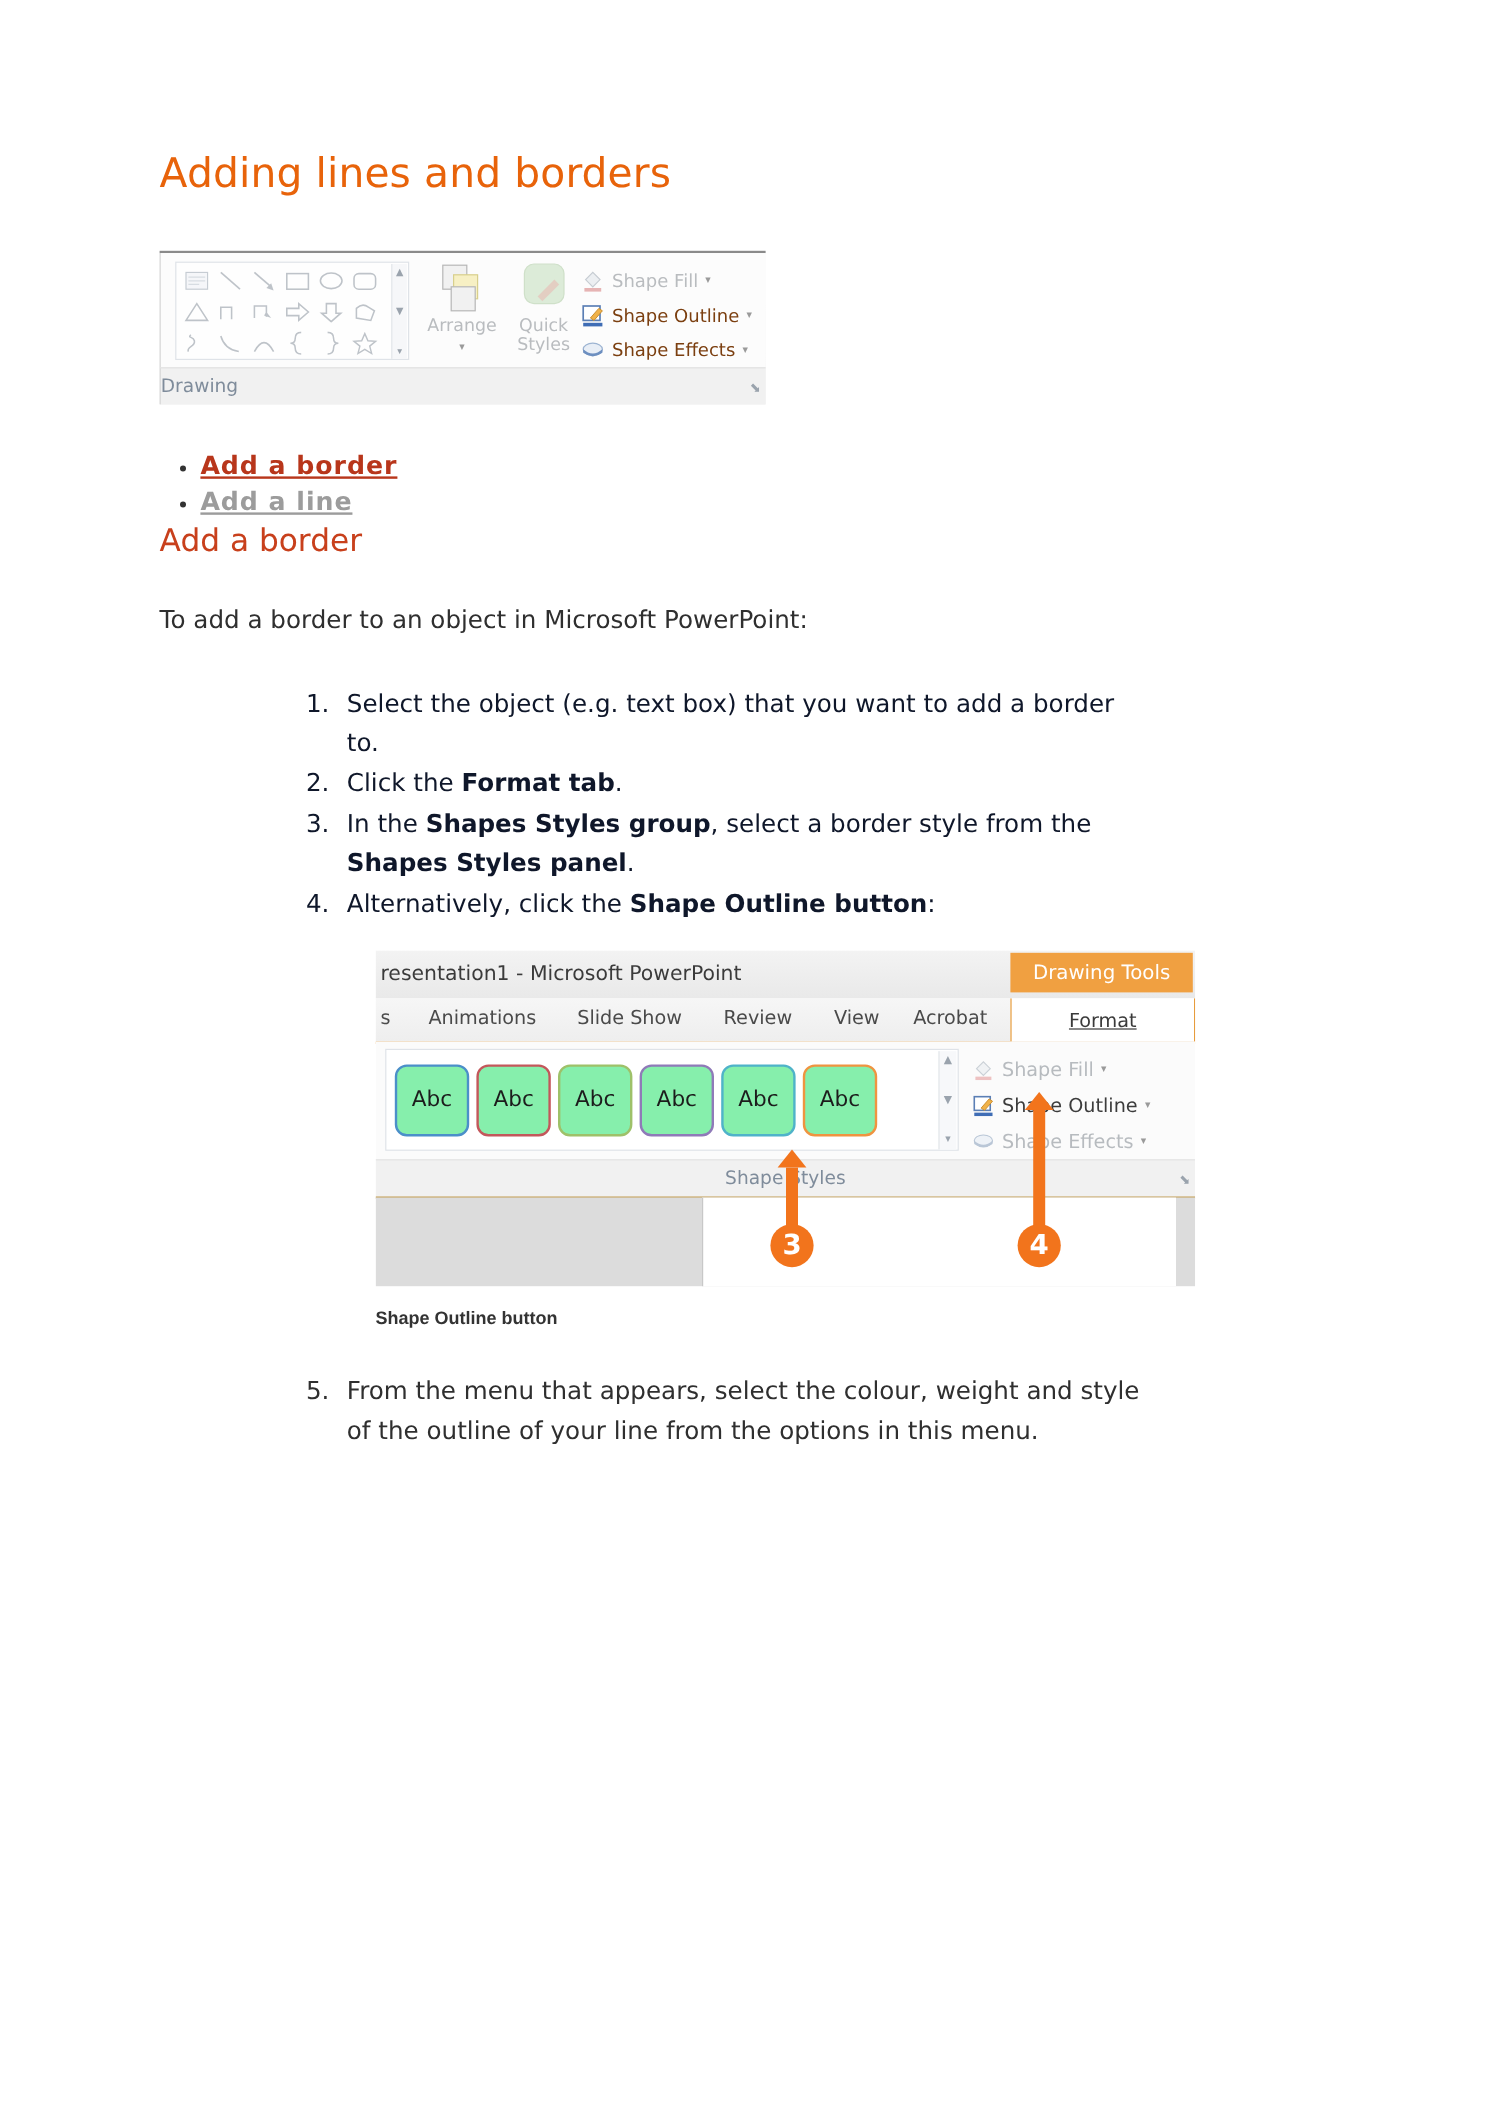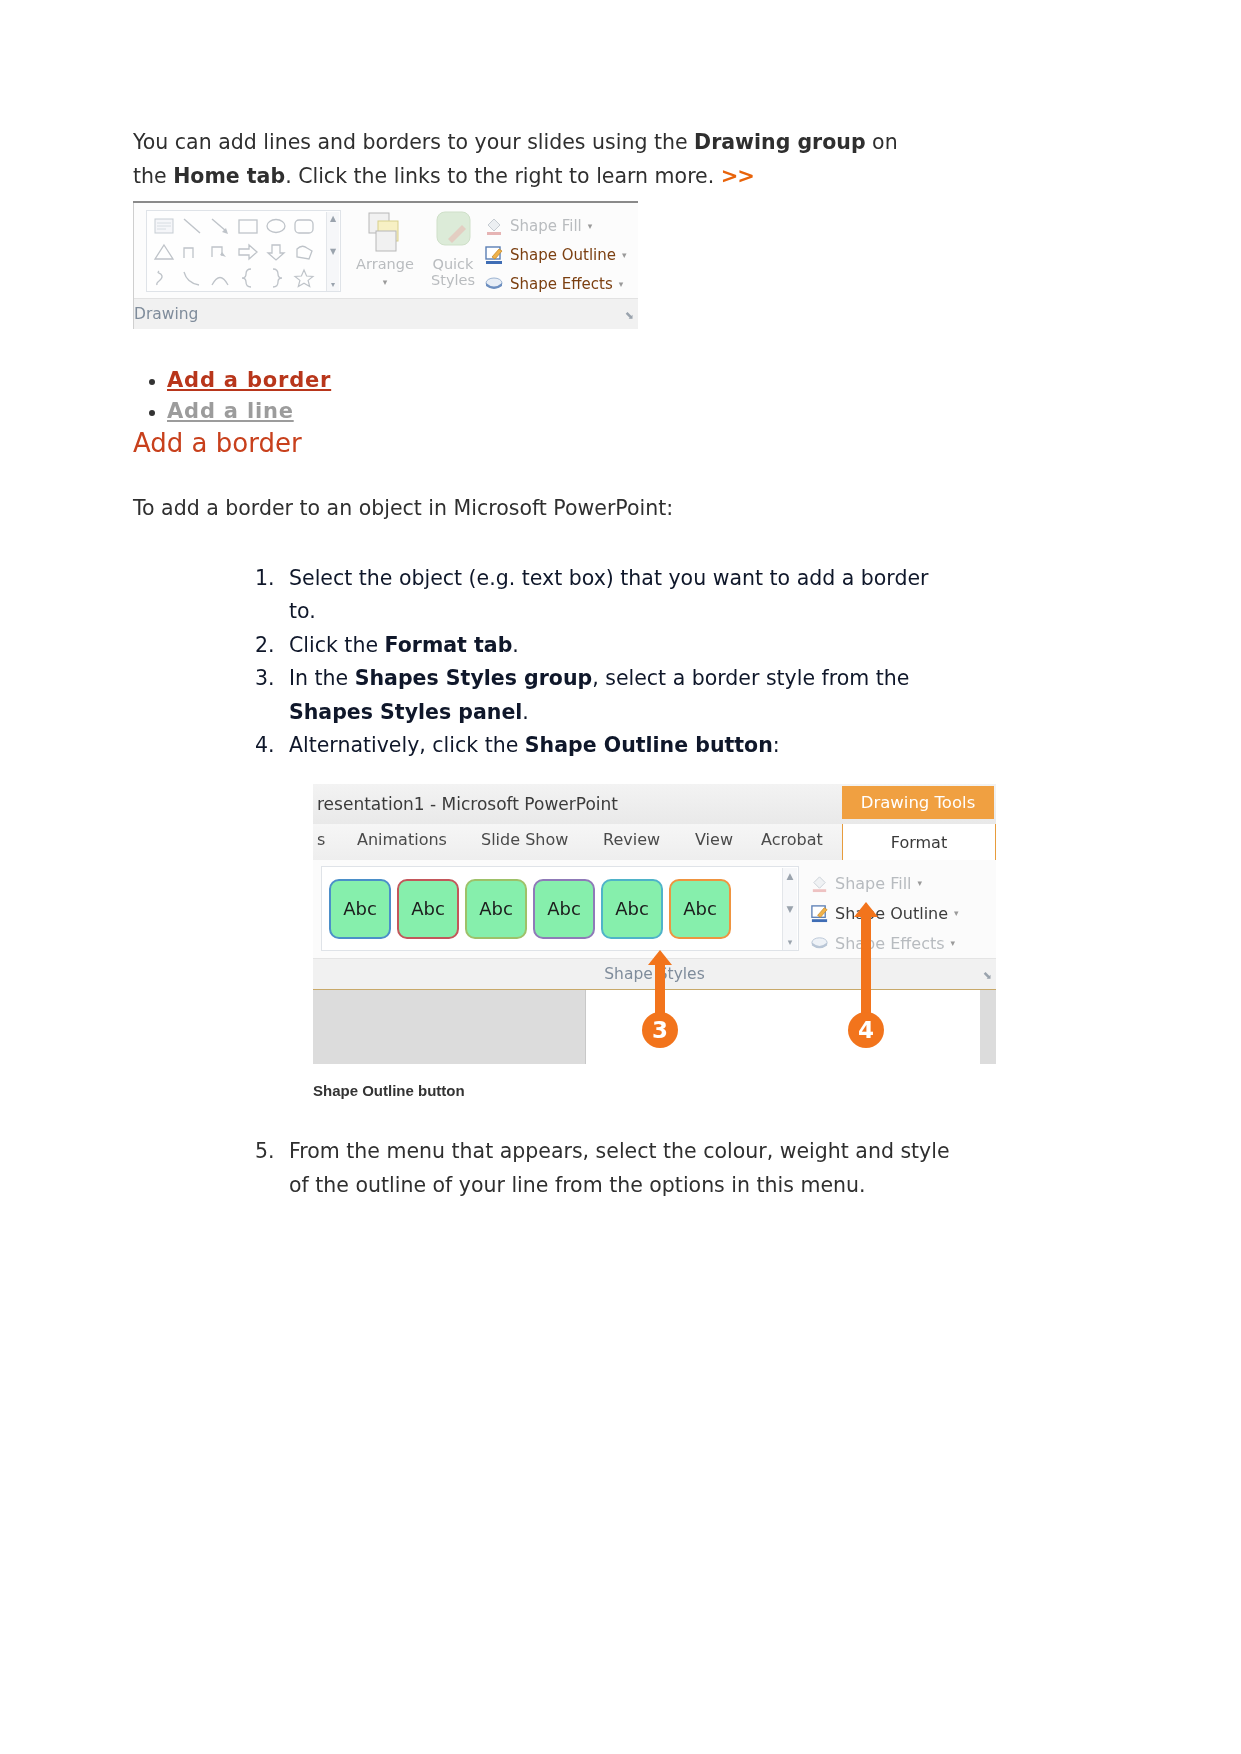--- a/index.html
+++ b/index.html
@@ -273,20 +273,21 @@
   .ppt-tab-format {
     position: absolute;
     left: 529px; top: 0;
     width: 152px; height: 36px;
     background: #ffffff;
     border-left: 1px solid #E79C3D;
     border-right: 1px solid #E79C3D;
     display: flex; align-items: center; justify-content: center;
     font-size: 16px;
     color: #3a3a3a;
+    text-decoration: underline;
   }
   .ppt-ribbon {
     position: absolute;
     left: 0; top: 76px; right: 0;
     height: 98px;
     background: #fbfbfb;
   }
   .styles-gallery {
     position: absolute;
     left: 8px; top: 6px;
@@ -394,24 +395,22 @@
   }
   ol.steps-cont > li { padding-left: 8px; max-width: 680px; }
   svg { display: block; }
 </style>
 </head>
 <body>
 
 <div class="page">
   <div class="content">
 
-
-    <p class="body-text">
-      <span>You can add lines and borders to your slides using the </span><b>Drawing group</b><span> on the </span><b>Home tab</b><span>. Click the links to the right to learn more. </span><span class="arrows-link">&gt;&gt;</span>
-    </p>
+    <h1 class="doc-title">Adding lines and borders</h1>
+
 
     <div class="ribbon-shot">
       <div class="ribbon-inner">
         <div class="ribbon-body">
 
           <div class="shapes-gallery">
             <div class="shapes-row" style="top:2px;">
               <span class="shp">
                 <svg width="20" height="16" viewBox="0 0 20 16">
                     <rect x="1" y="1" width="18" height="14" fill="#eef1f5" stroke="#9aa5b1"></rect>

